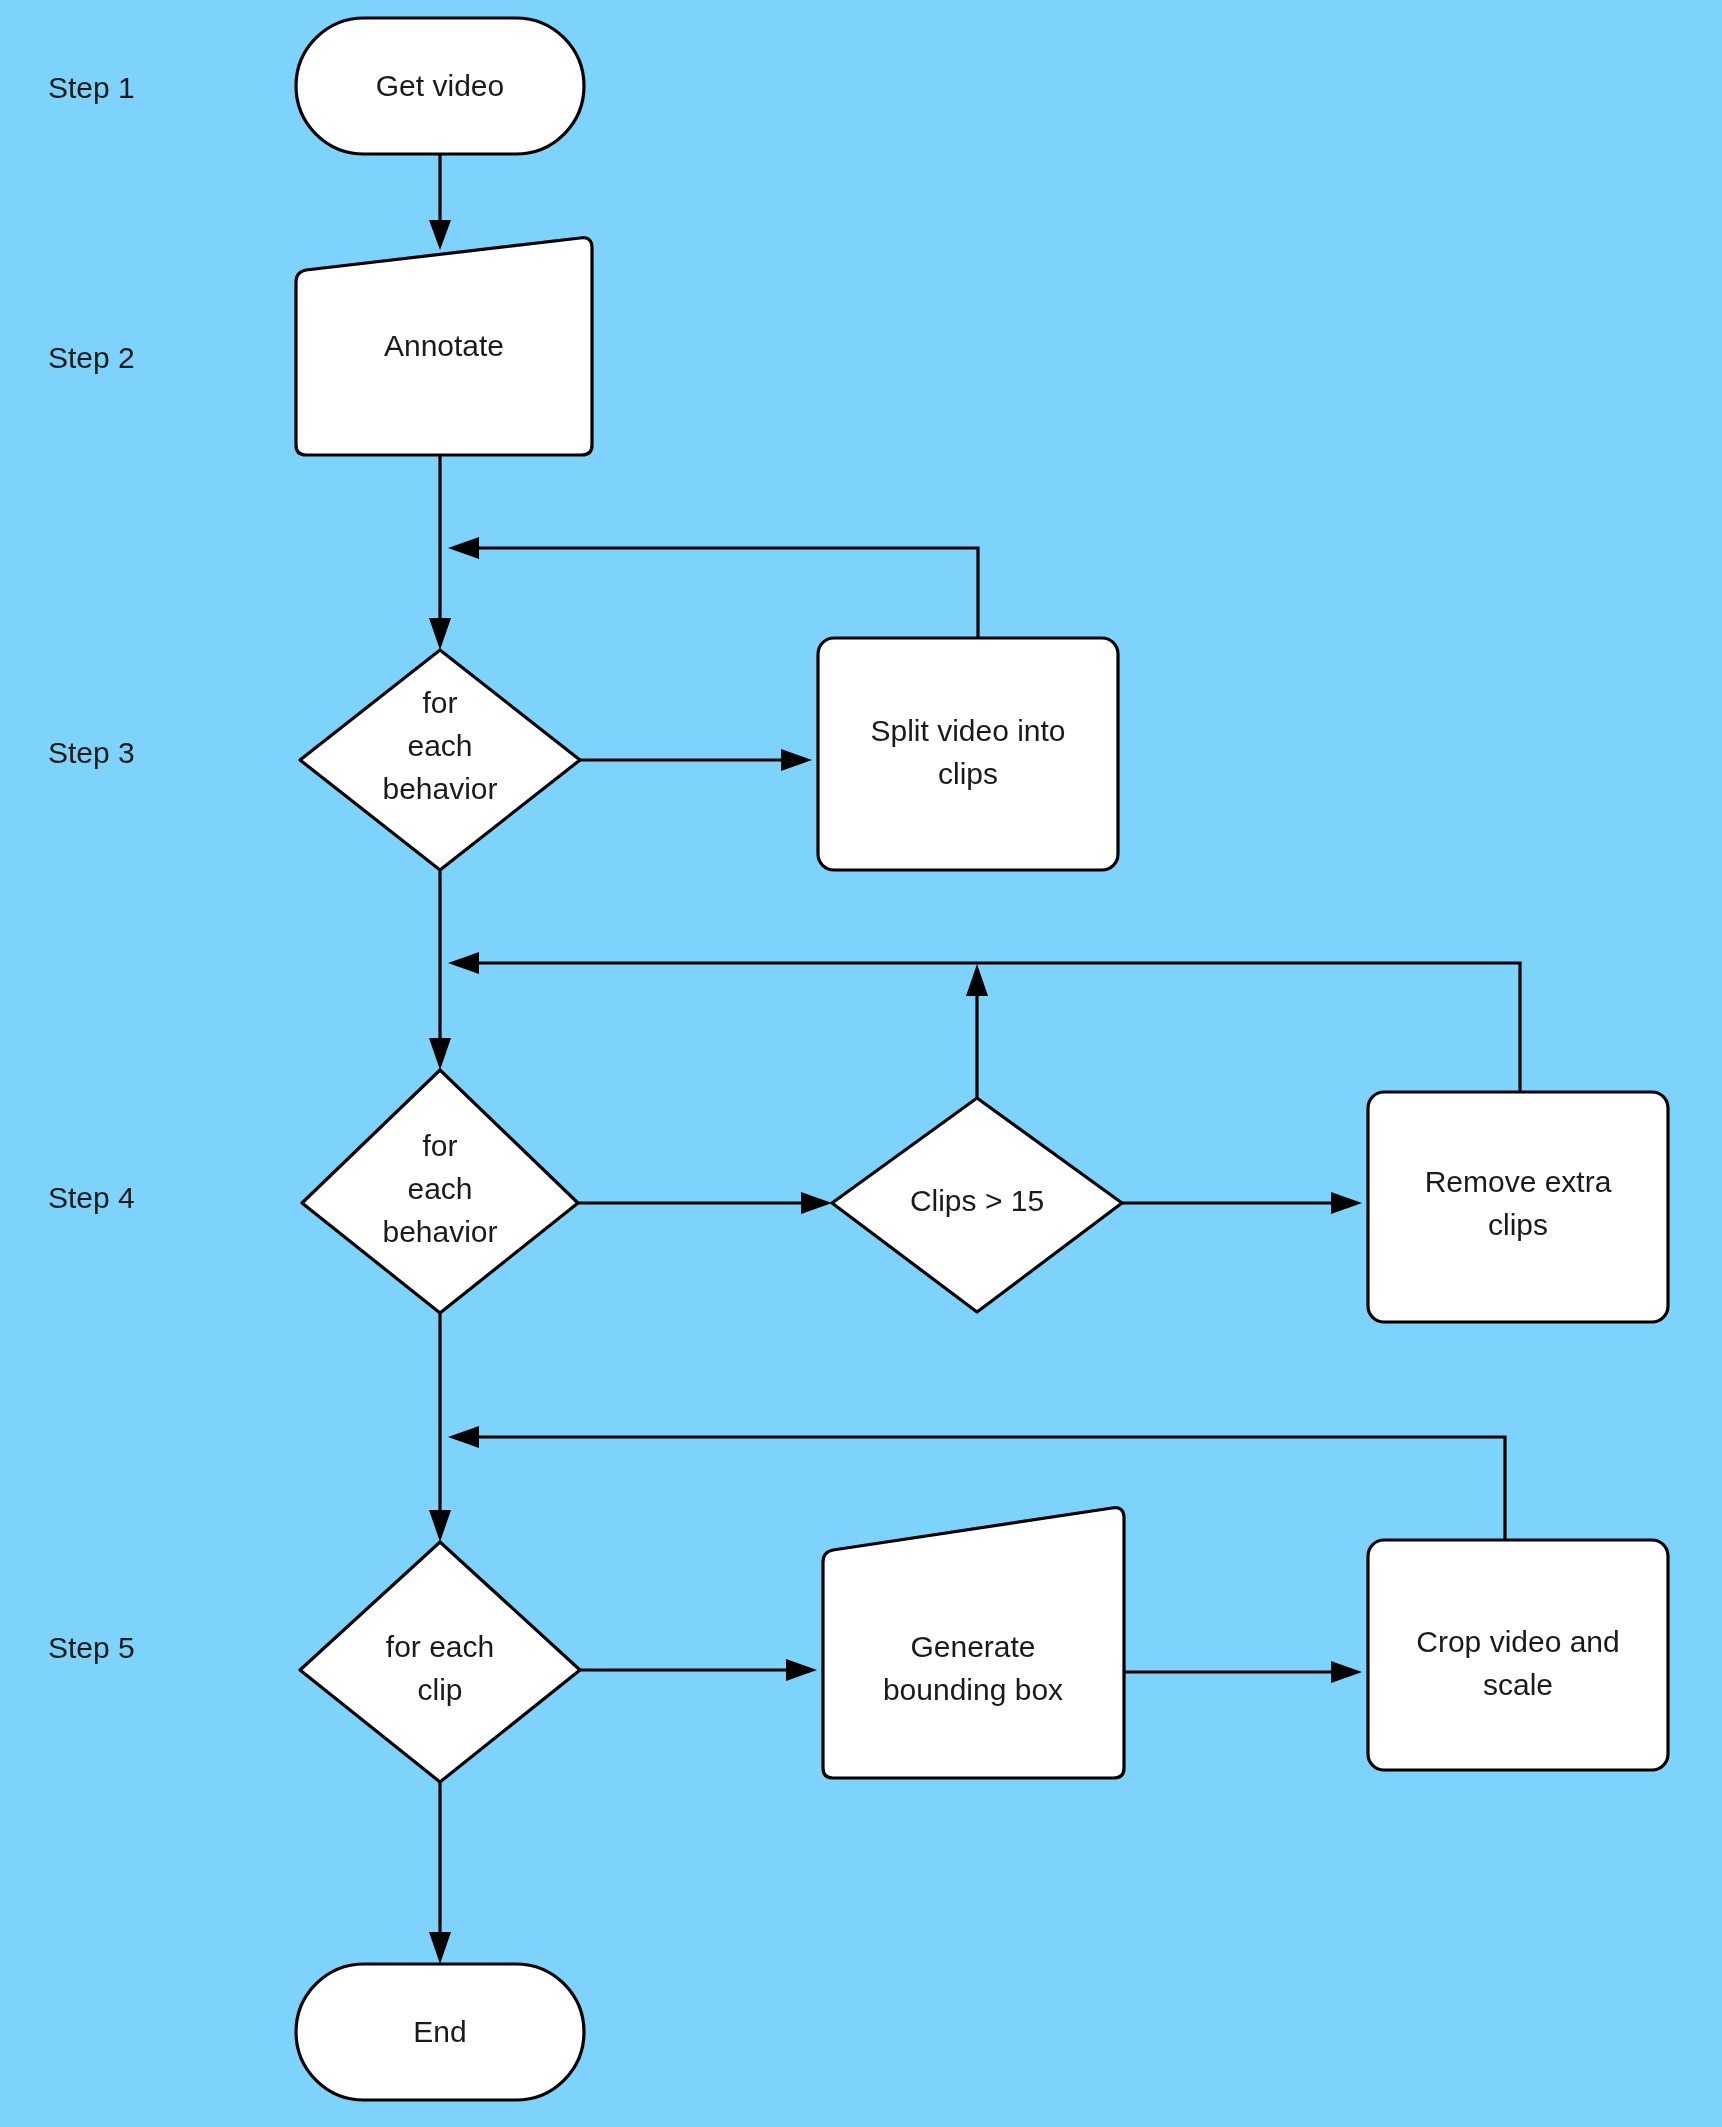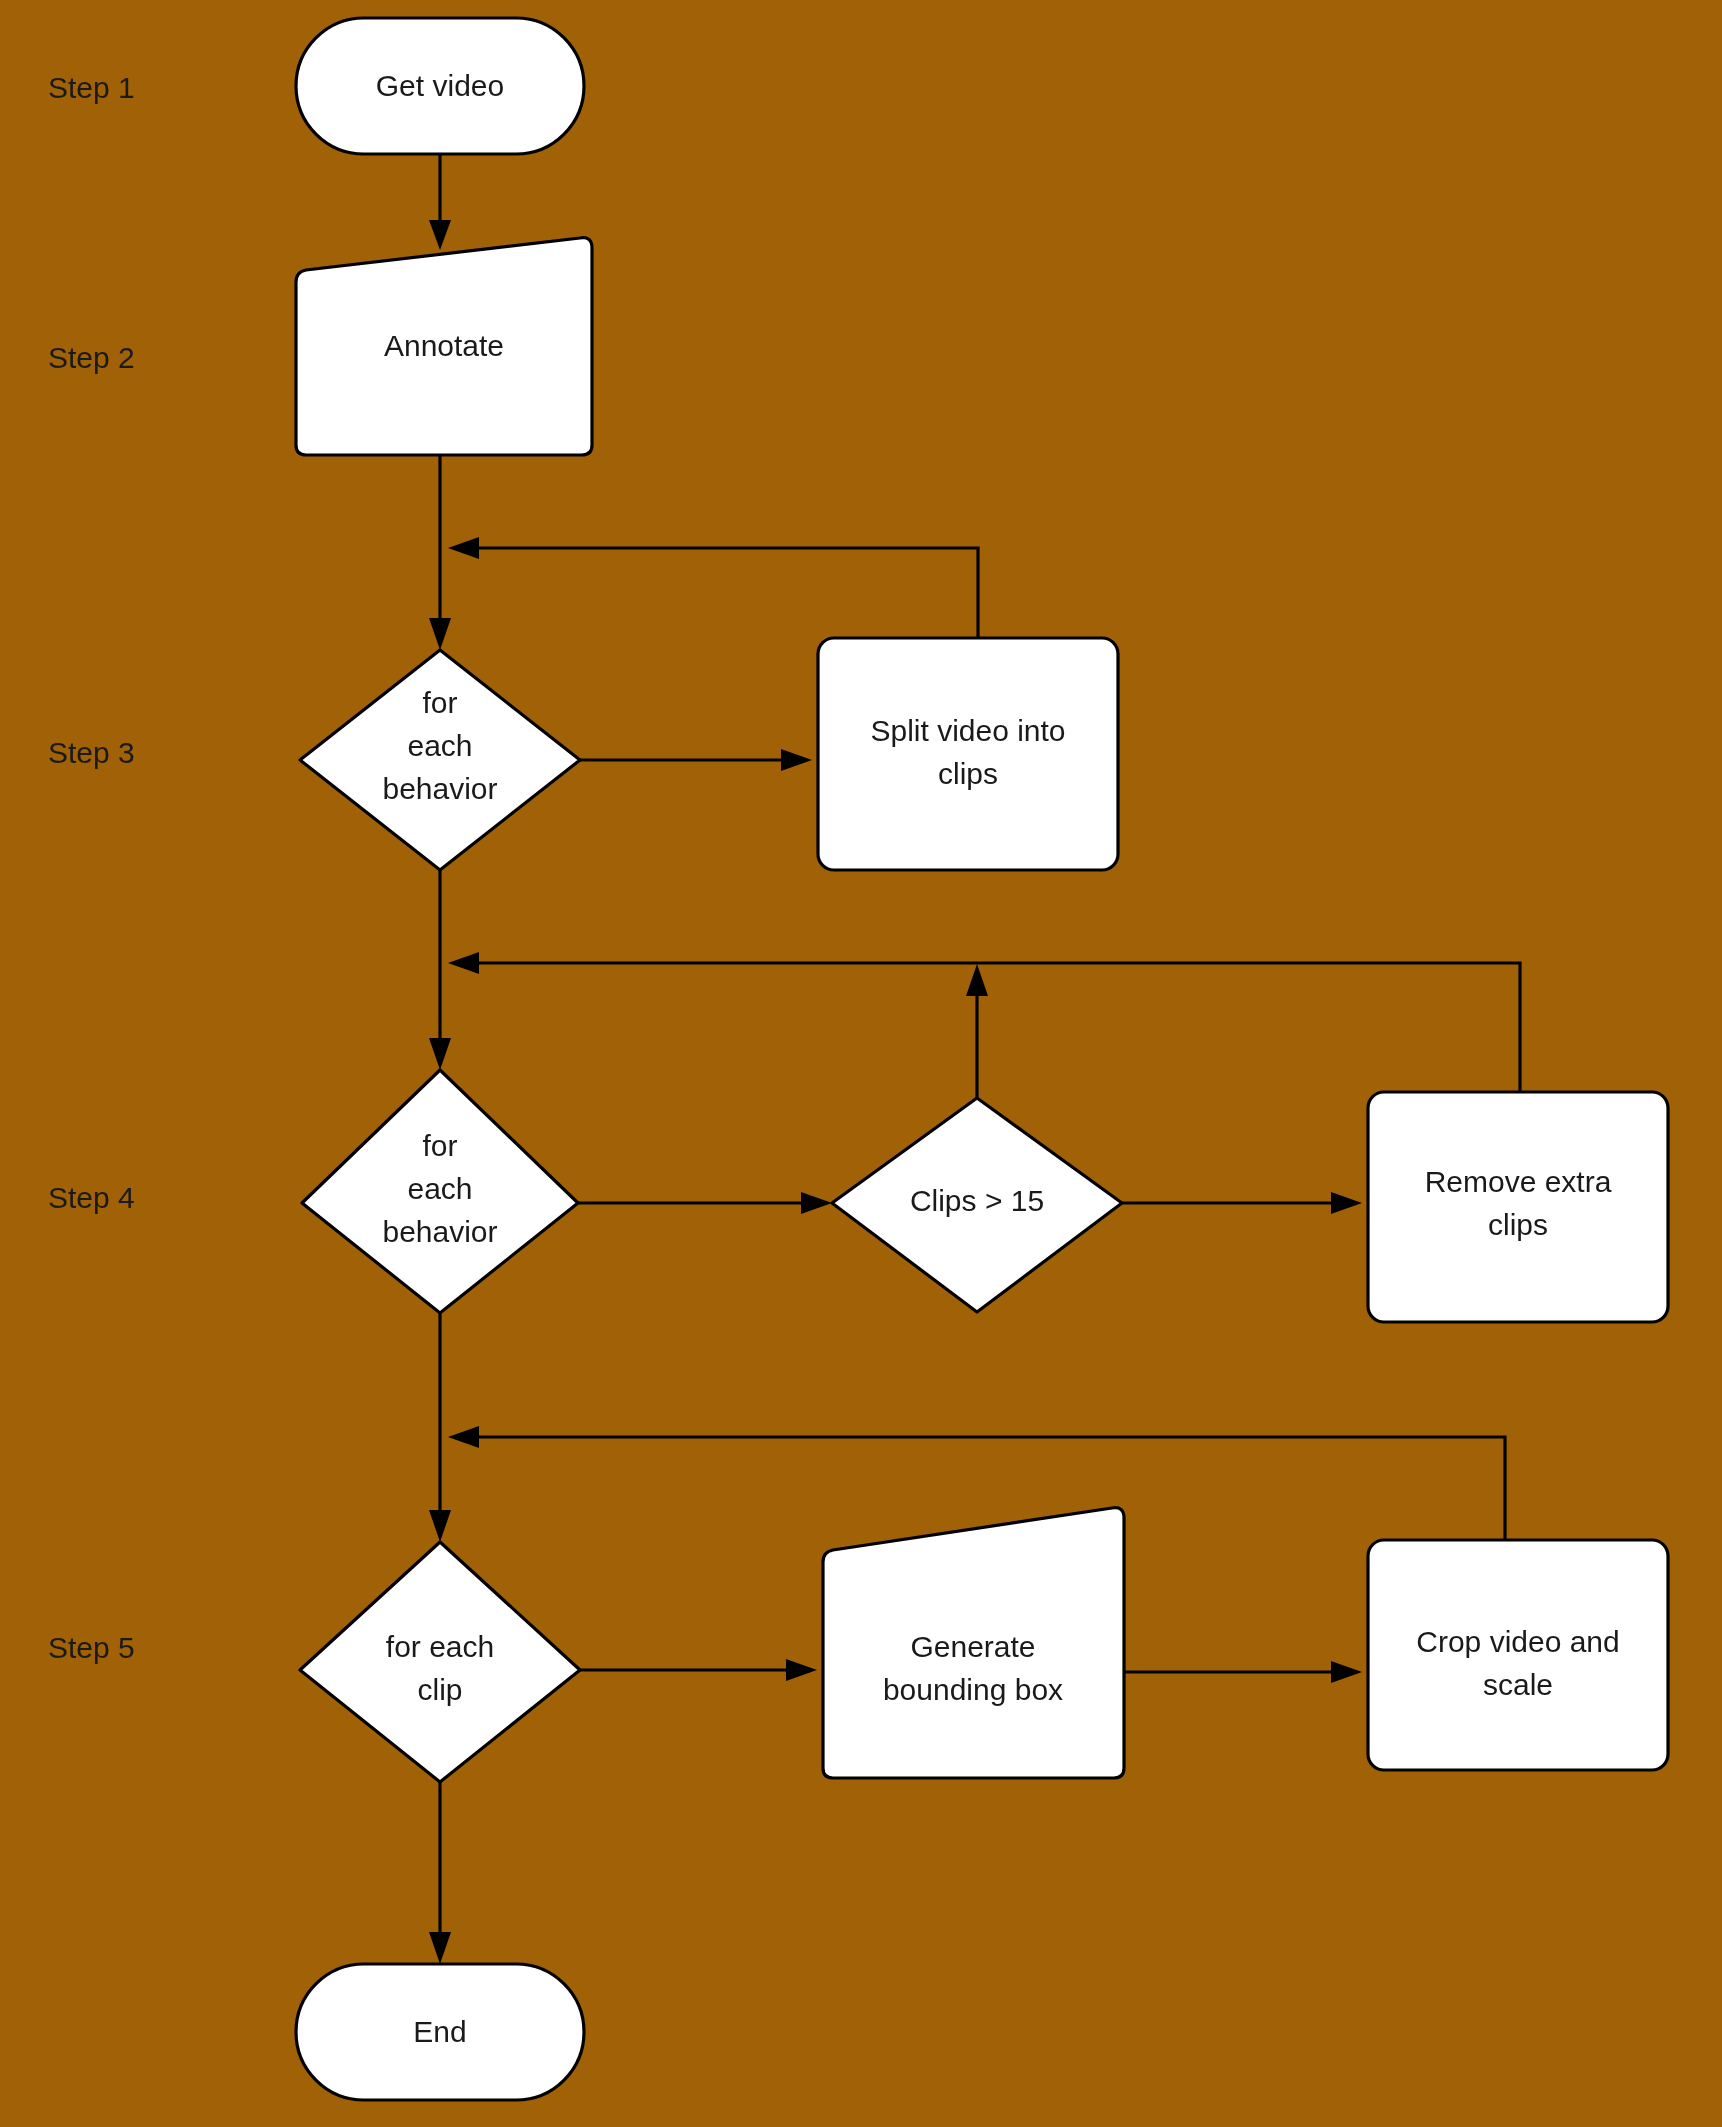--- a/index.html
+++ b/index.html
@@ -10,21 +10,21 @@
   body {
     width: 1722px;
     height: 2127px;
     font-family: "Liberation Sans", sans-serif;
     overflow: hidden;
   }
   #flowchart-root {
     position: relative;
     width: 1722px;
     height: 2127px;
-    background: #a16207;
+    background: #7dd3fc;
   }
   svg#diagram {
     display: block;
     width: 1722px;
     height: 2127px;
   }
   .shape-outline {
     fill: #ffffff;
     stroke: #000000;
     stroke-width: 3.2;

